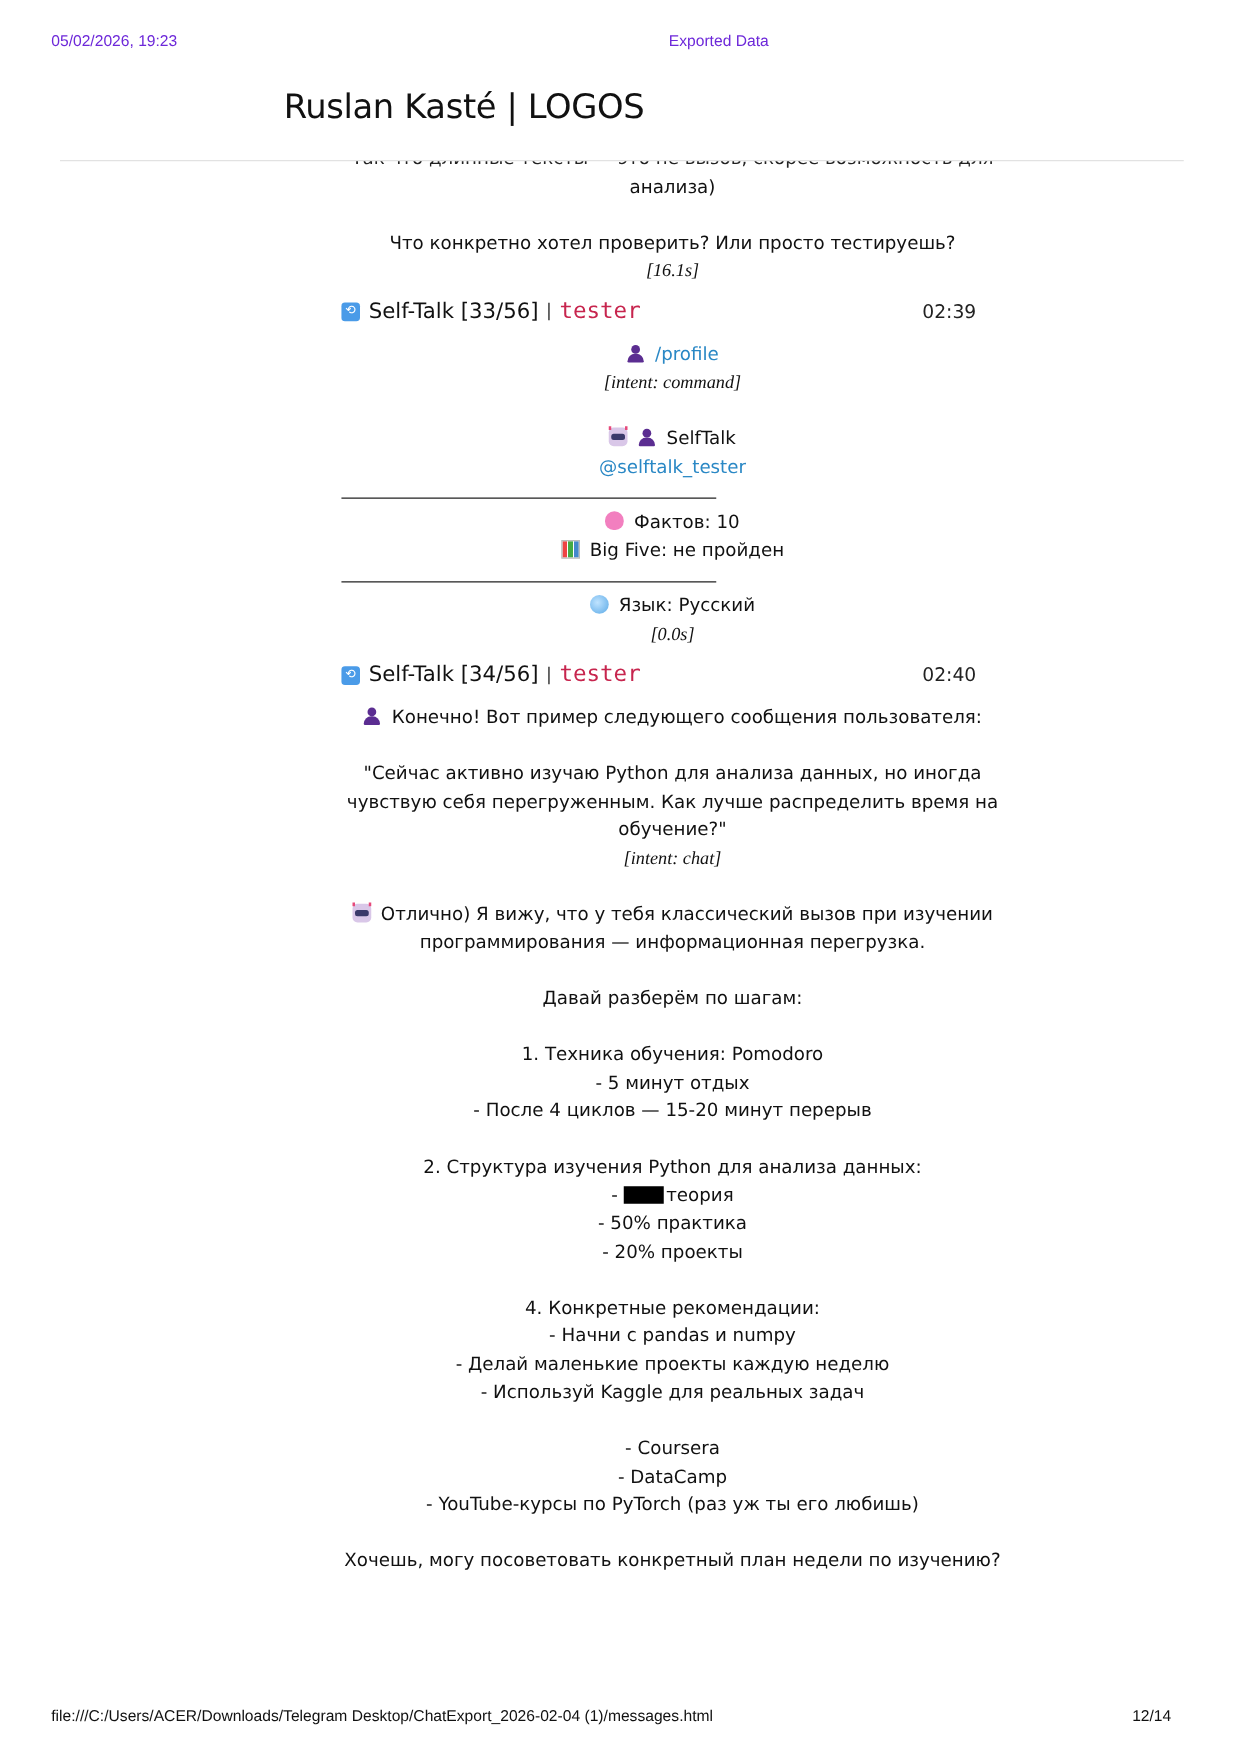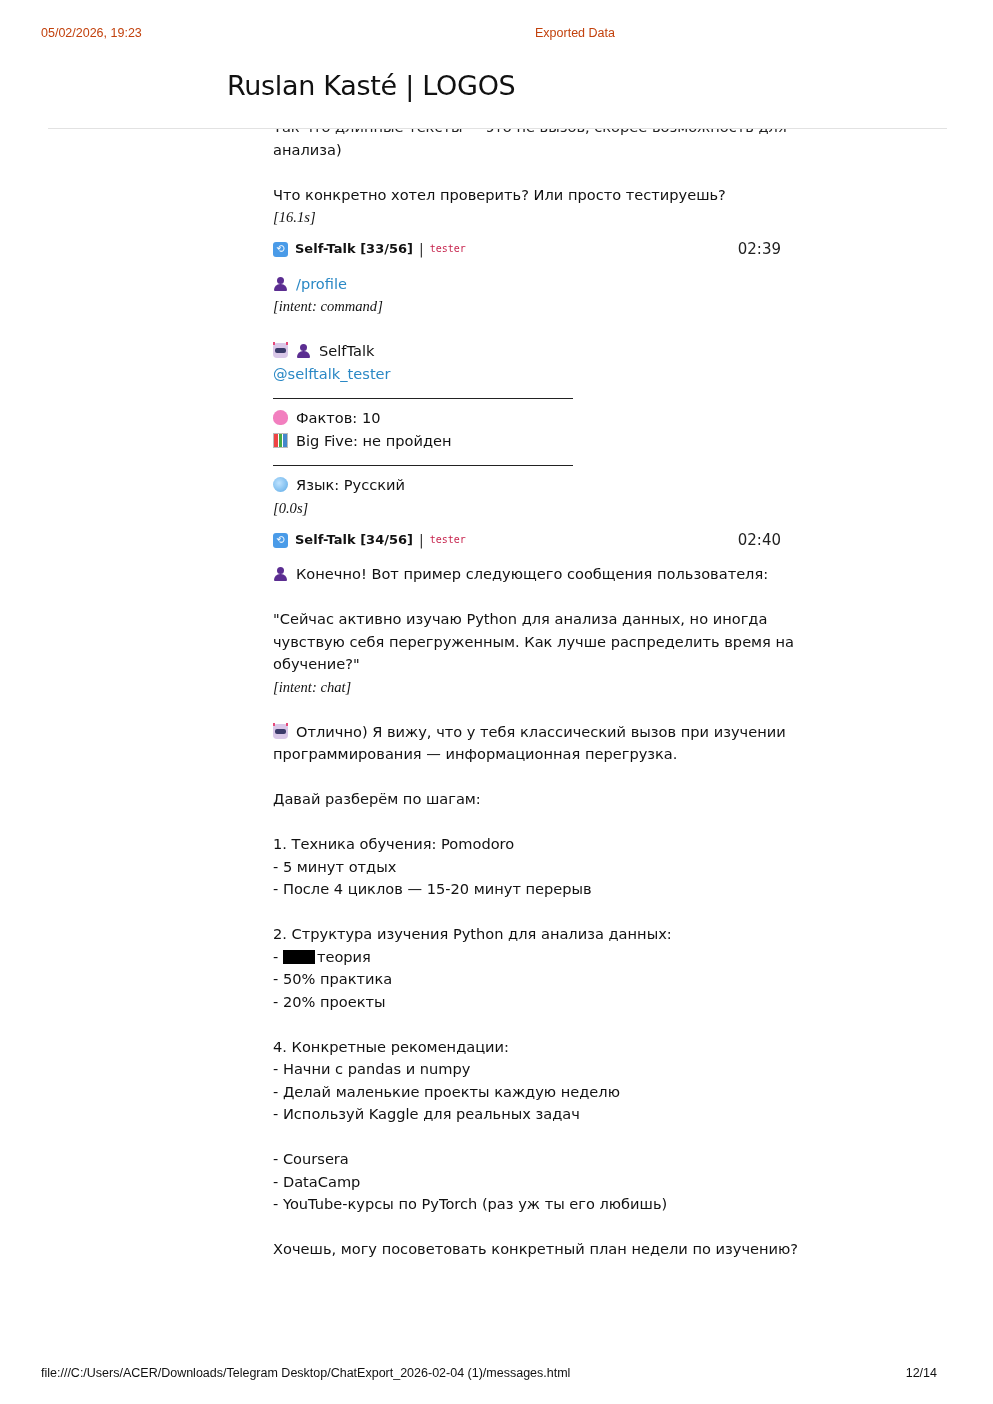--- a/index.html
+++ b/index.html
@@ -2,21 +2,21 @@
 <html><head>
   <meta charset="utf-8">
   <style>
     html, body { margin: 0; padding: 0; background: #ffffff; }
     body {
       width: 993px; height: 1404px; position: relative; overflow: hidden;
       font-family: "DejaVu Sans", sans-serif; color: #000;
     }
     .print-header {
       position: absolute; top: 26px; left: 0; width: 993px; height: 16px;
-      font-family: "Liberation Sans", sans-serif; font-size: 12.5px; color: #c2410c;
+      font-family: "Liberation Sans", sans-serif; font-size: 12.5px; color: #6d28d9;
     }
     .print-header .date { position: absolute; left: 41px; }
     .print-header .title { position: absolute; left: 0; width: 1150px; text-align: center; }
     .print-footer {
       position: absolute; top: 1366px; left: 0; width: 993px;
       font-family: "Liberation Sans", sans-serif; font-size: 12.5px; color: #111;
     }
     .print-footer .path { position: absolute; left: 41px; }
     .print-footer .pages { position: absolute; right: 56px; }
 
@@ -24,41 +24,41 @@
       position: absolute; top: 70px; left: 227px;
       font-family: "DejaVu Sans", sans-serif; font-size: 27px; color: #111;
       letter-spacing: -0.3px;
     }
     .header-divider {
       position: absolute; top: 128px; left: 48px; width: 899px; height: 1px; background: #e2e2e2;
     }
 
     .content {
       position: absolute; top: 129px; left: 273px; width: 530px; height: 1220px; overflow: hidden;
-      font-size: 14.6px; line-height: 22.5px; color: #111;
+      font-size: 14.6px; line-height: 22.5px; color: #111; text-align: center;
     }
     .clip-line { margin-top: -13px; color: #222; }
     .line { white-space: pre-wrap; min-height: 22.5px; }
     .blank { height: 22.5px; }
     .italic { font-style: italic; font-family: Liberation Serif, serif; }
     .link { color: #2a88c5; }
 
     .msg-header {
       position: relative; height: 22px; margin: 10px 0 12px 0;
       display: flex; align-items: center;
     }
     .msg-header .hdr-icon {
       width: 15px; height: 15px; border-radius: 3px; background: #4a9be8;
       display: inline-flex; align-items: center; justify-content: center;
       color: #fff; font-size: 10px; margin-right: 7px;
     }
-    .msg-header .sender { font-weight: bold; font-size: 13px; }
+    .msg-header .sender { font-weight: normal; font-size: 17px; }
     .msg-header .pipe { margin: 0 6px; color: #333; font-size: 14px; }
     .msg-header .tag {
-      font-family: "DejaVu Sans Mono", monospace; font-size: 10px; color: #c7254e;
+      font-family: "DejaVu Sans Mono", monospace; font-size: 18px; color: #c7254e;
     }
     .msg-header .time { position: absolute; right: 22px; font-size: 15px; color: #222; }
 
     .emoji {
       display: inline-block; width: 15px; height: 15px; margin-right: 8px; vertical-align: -2px;
       position: relative;
     }
     .user-emoji::before {
       content: ""; position: absolute; left: 4px; top: 1px; width: 7px; height: 7px;
       background: #5b2d91; border-radius: 50%;

